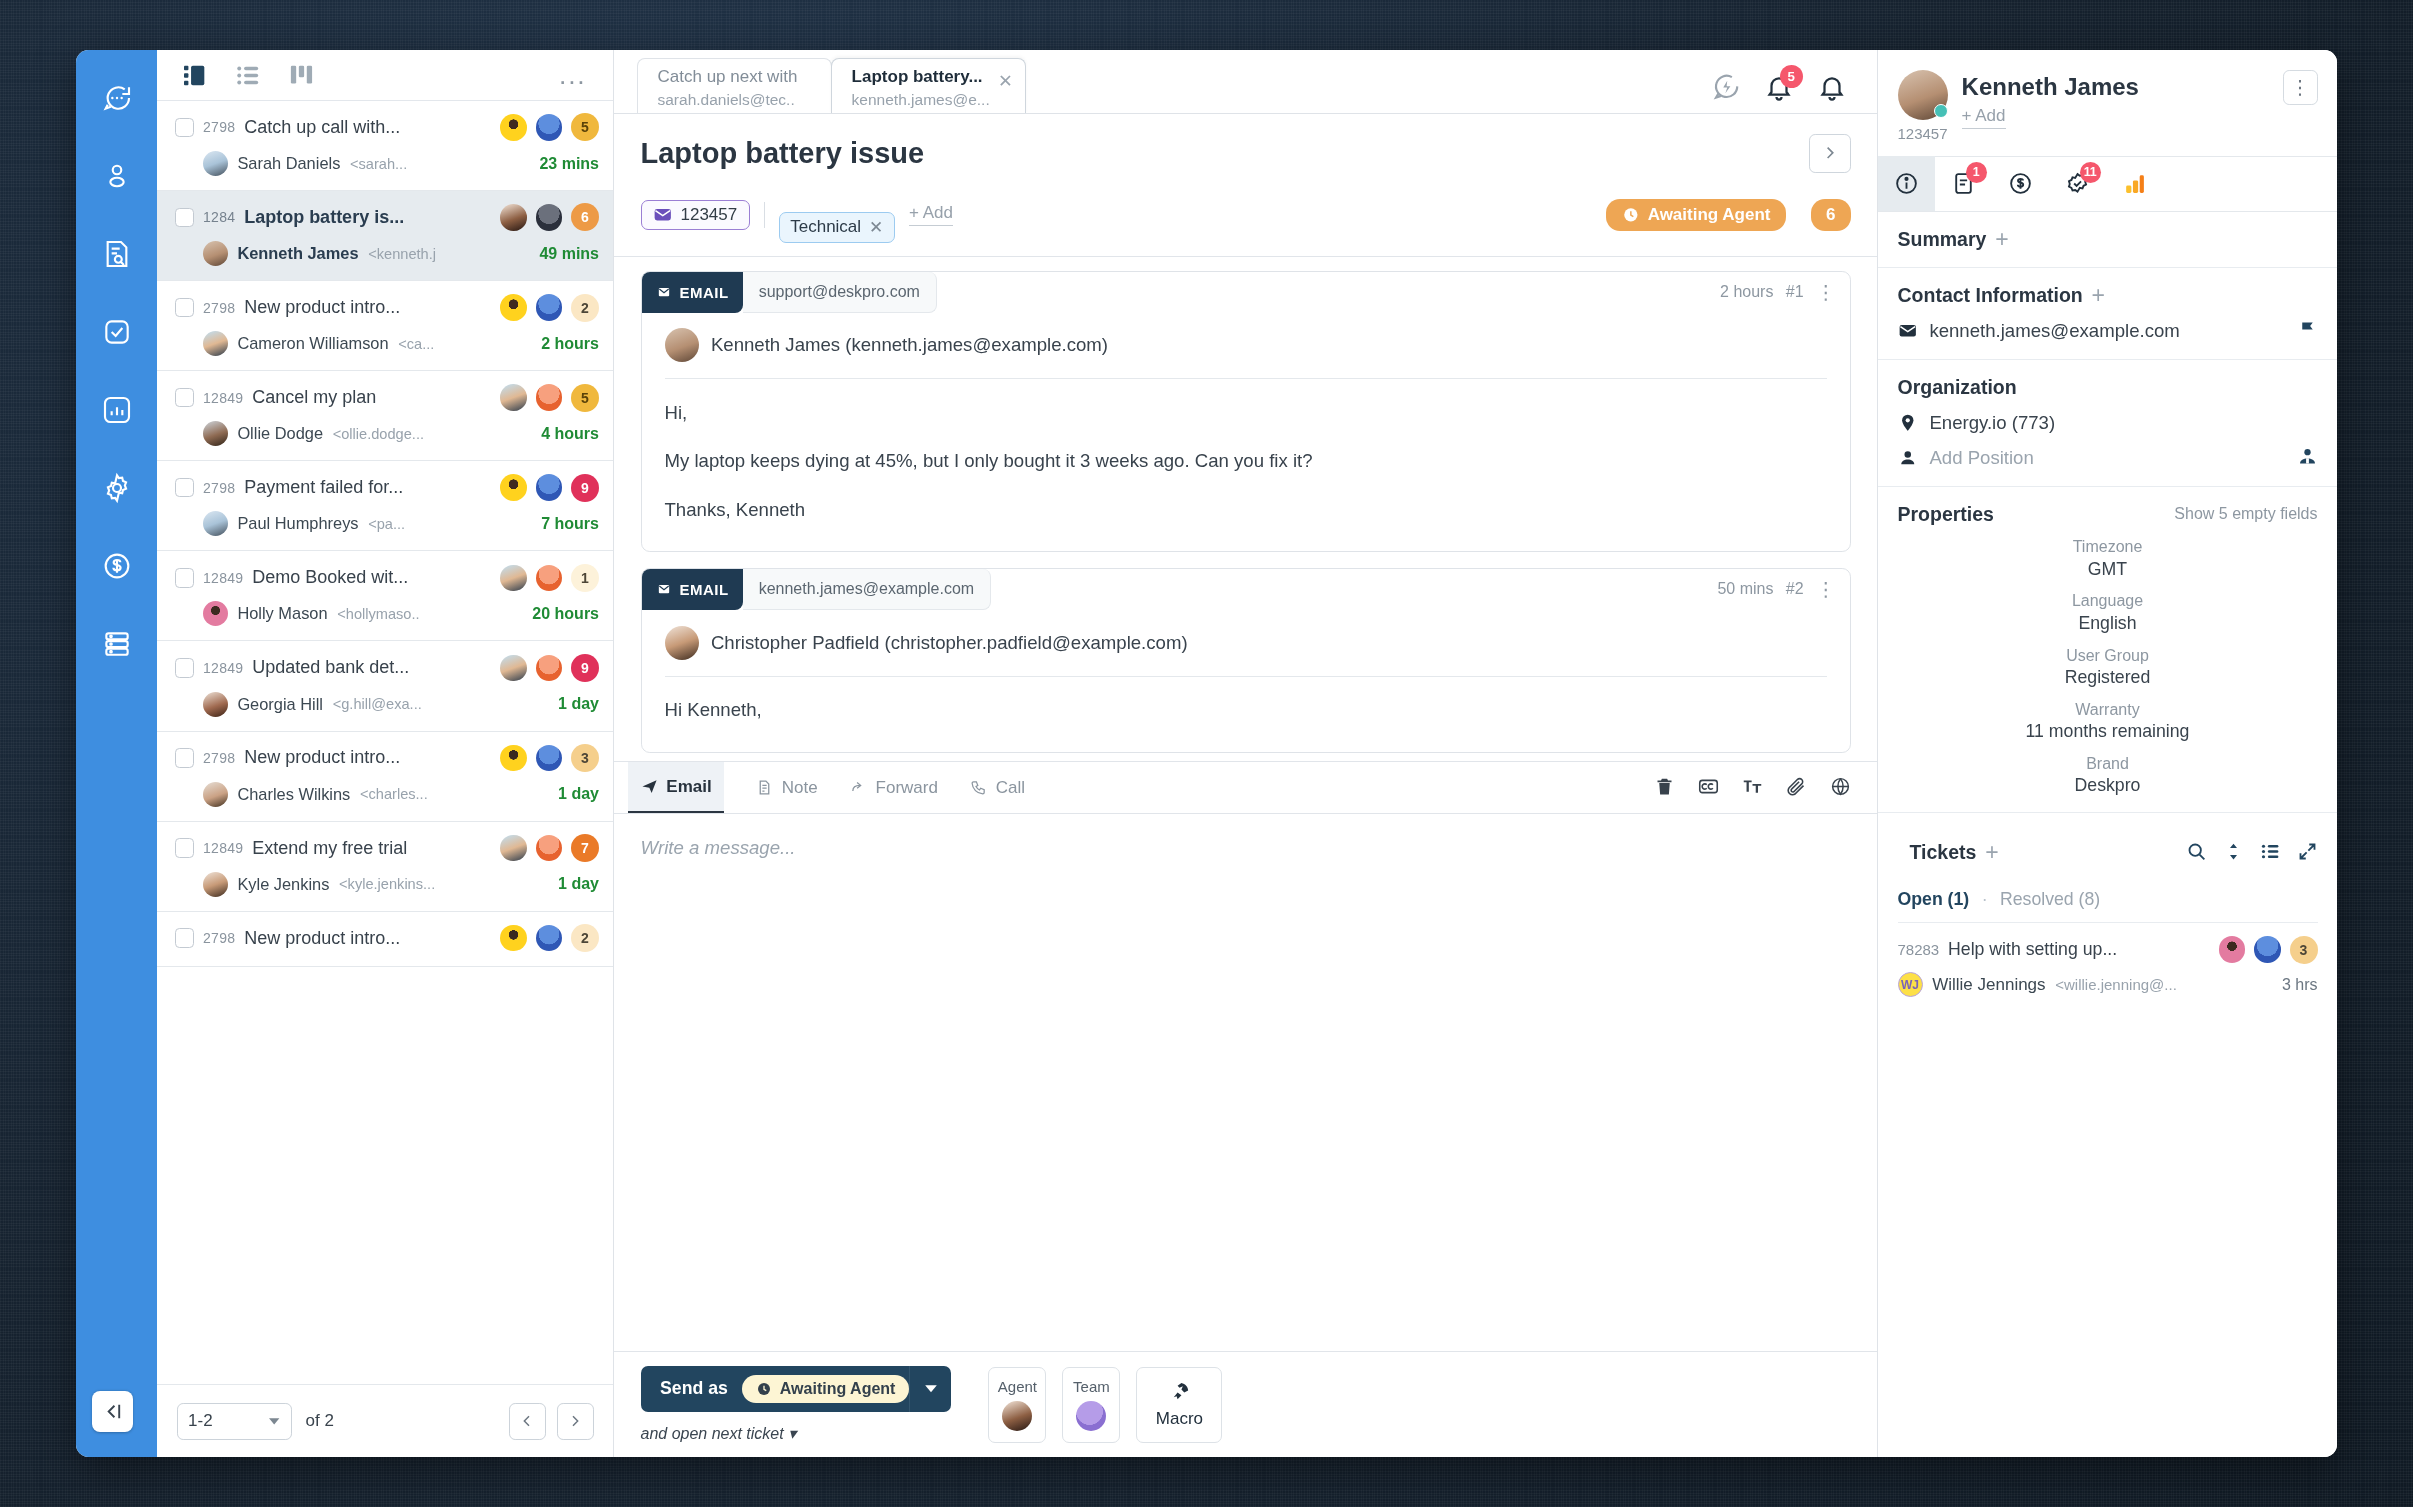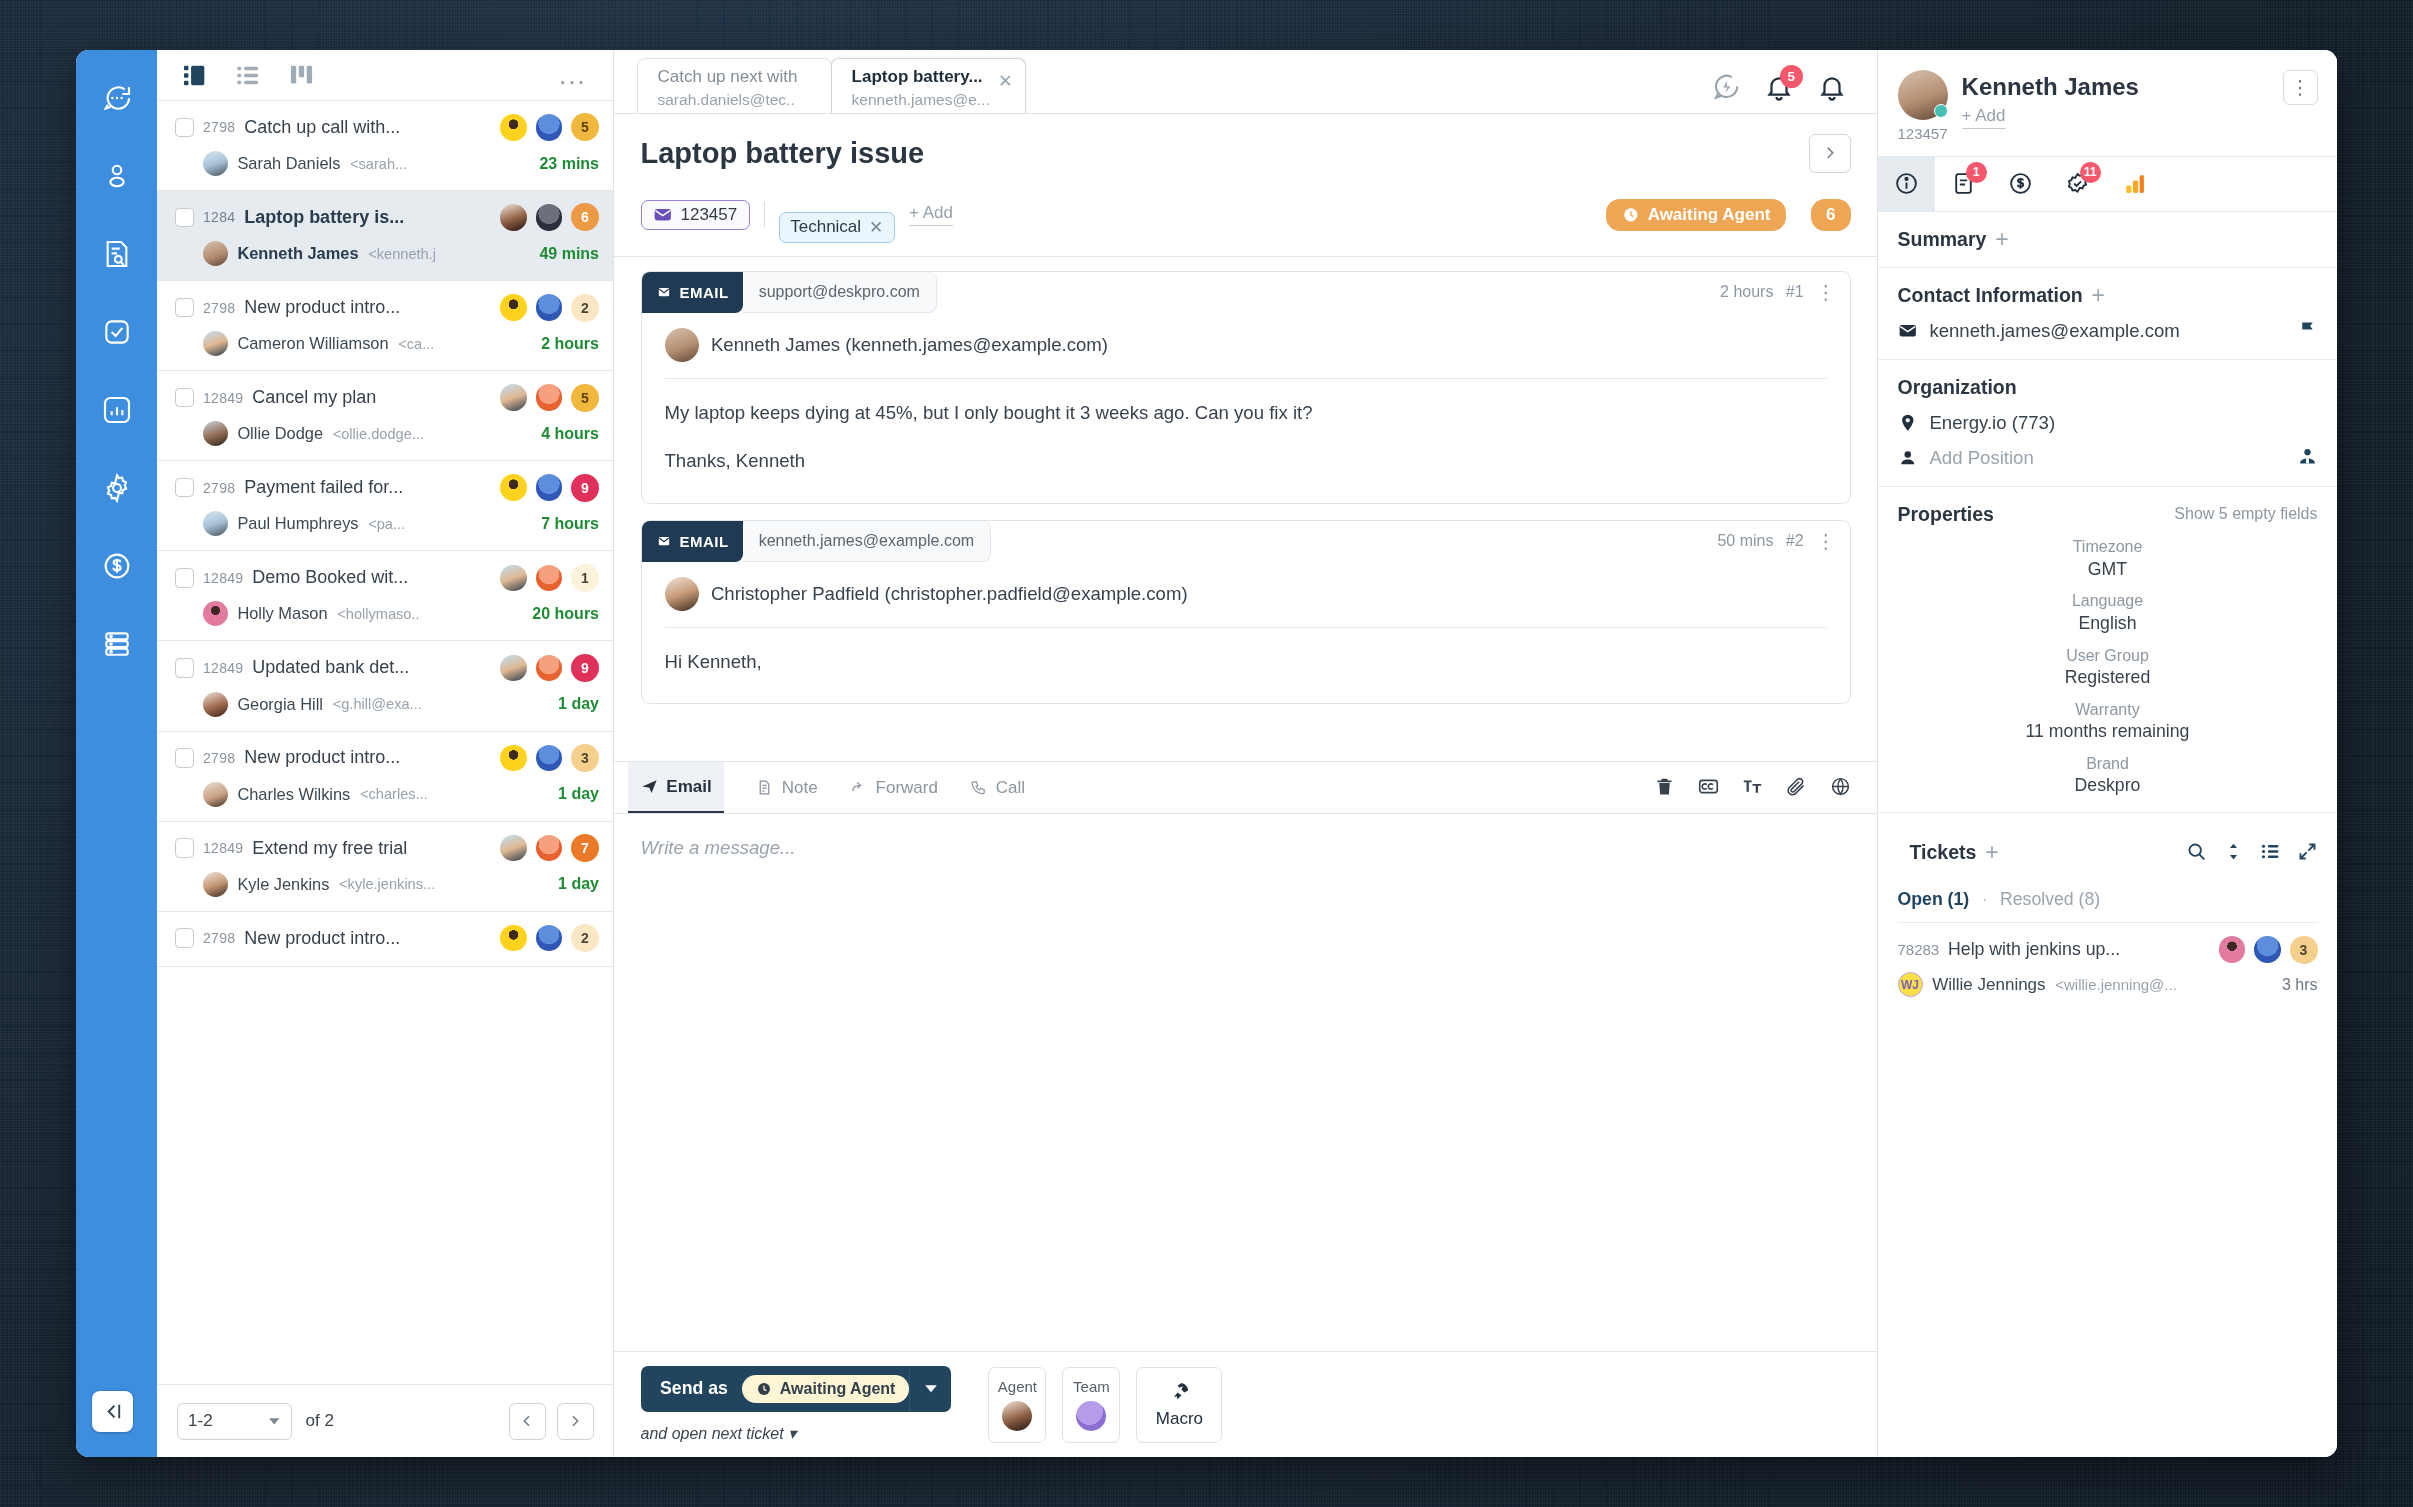--- a/index.html
+++ b/index.html
@@ -563,20 +563,21 @@
               <span>2 hours</span>
               <span>#1</span>
               <span style="font-size:19.5px;color:#8d97a1;">⋮</span>
             </span>
           </div>
           <div class="mbody">
             <div class="senderrow">
               <span class="sav f1"></span>
               <span class="sname">Kenneth James (kenneth.james@example.com)</span>
             </div>
+            <div class="ptxt">Hi,</div>
             <div class="ptxt">My laptop keeps dying at 45%, but I only bought it 3 weeks ago. Can you fix it?</div>
             <div class="ptxt">Thanks, Kenneth</div>
           </div>
         </div>
         <div class="msg">
           <div class="msgtop">
             <span class="mtag">
               <svg viewBox="0 0 24 24" fill="#fff" style="width:16px;height:12.4px;">
                 <rect x="2" y="4" width="20" height="16" rx="2"></rect>
                 <path d="M3 6l9 7 9-7" stroke="#1f3a52" stroke-width="2.4" fill="none"></path>
@@ -852,21 +853,21 @@
       </div>
       <div class="subtabs">
         <span class="on">Open (1)</span>
         <span class="dot">·</span>
         <span class="off">Resolved (8)</span>
       </div>
       <div id="rtickets">
           <div class="rtk">
             <div class="l1">
               <span class="tid2">78283</span>
-              <span class="sub2">Help with jenkins up...</span>
+              <span class="sub2">Help with setting up...</span>
               <span class="av pk"></span>
               <span class="av bl"></span>
               <span class="cbadge" style="background: rgb(245, 207, 140); color: rgb(77, 70, 55);">3</span>
             </div>
             <div class="l2b">
               <span class="initav">WJ</span>
               <span class="nm2">Willie Jennings</span>
               <span class="em2">&lt;willie.jenning@...</span>
               <span class="tm2">3 hrs</span>
             </div>

